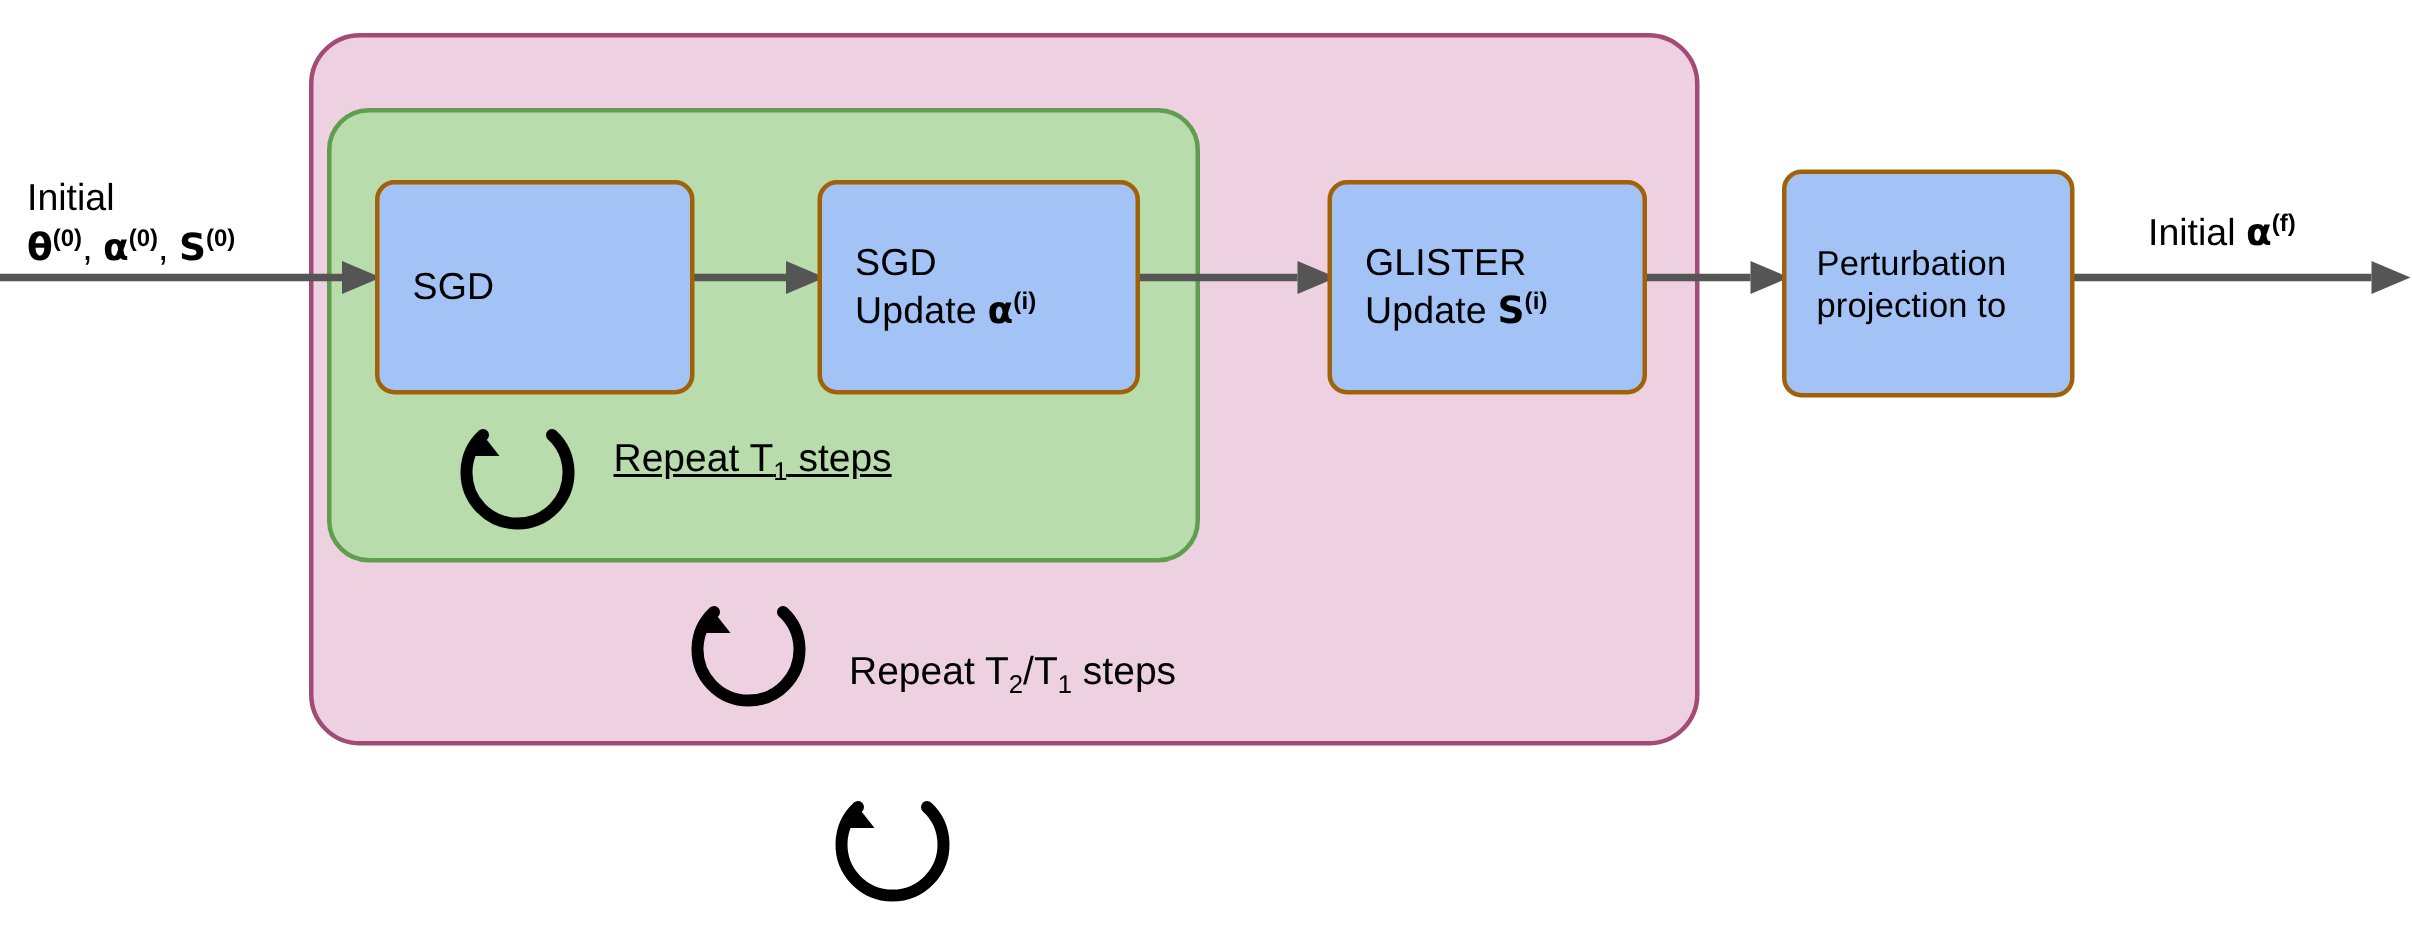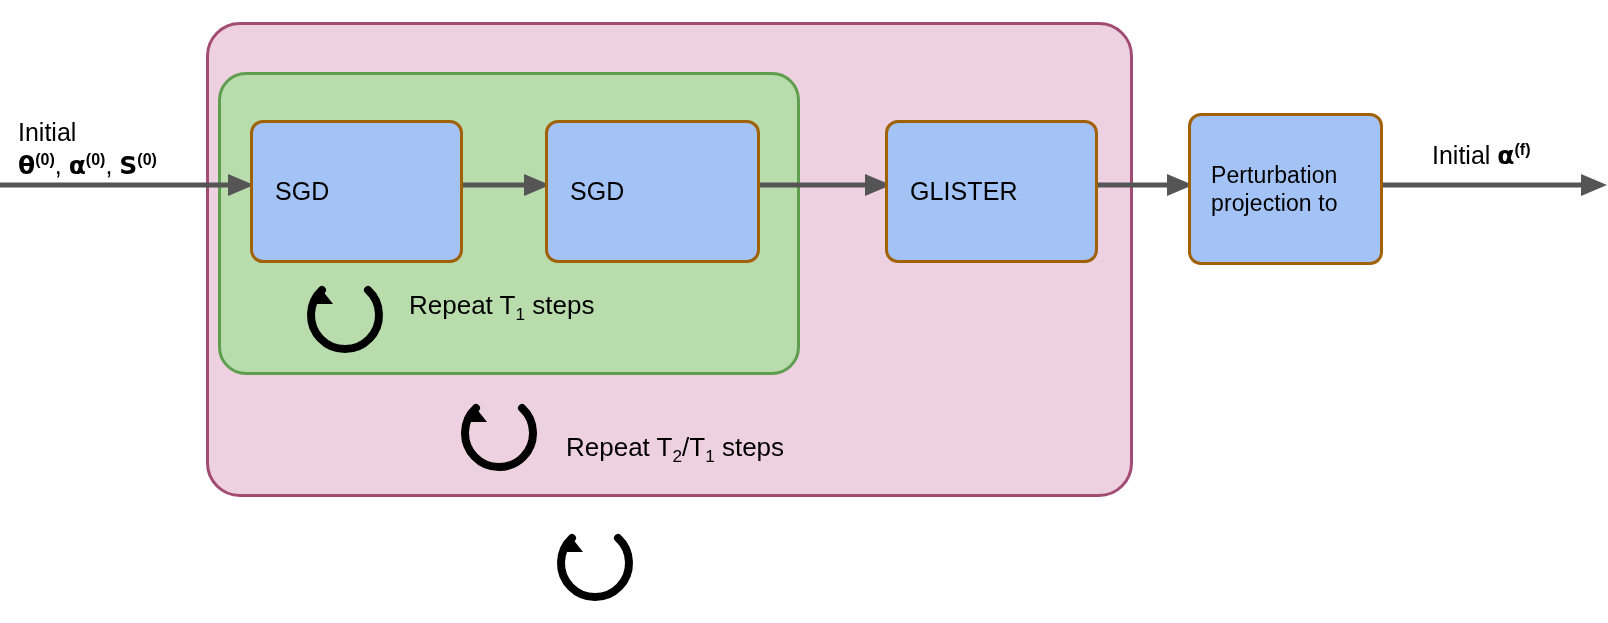--- a/index.html
+++ b/index.html
@@ -97,21 +97,21 @@
   }
   #initial-label { left: 18px; top: 116px; }
   #output-label  { left: 1432px; top: 139px; }
 
   .loop-label {
     position: absolute;
     color: #000000;
     font-size: 26px;
     white-space: nowrap;
   }
-  #loop-label-1 { left: 409px; top: 290px; }
+  #loop-label-1 { left: 409px; top: 290px; text-decoration: underline; }
   #loop-label-2 { left: 566px; top: 432px; }
   #loop-label-3 { left: 668px; top: 538px; }
 
   .loop-icon { position: absolute; }
   #loop-icon-1 { left: 296px; top: 270px; }
   #loop-icon-2 { left: 450px; top: 388px; }
   #loop-icon-3 { left: 546px; top: 518px; }
 </style>
 </head>
 <body>
@@ -158,24 +158,30 @@
     <span>Initial</span>
     <span class="sym">α</span><span class="sup">(f)</span>
   </div>
 
   <div class="node" id="node-sgd-theta">
     <div class="ln">SGD</div>
   </div>
 
   <div class="node" id="node-sgd-alpha">
     <div class="ln">SGD</div>
+    <div class="ln">
+      <span>Update </span><span class="sym">α</span><span class="sup">(i)</span>
+    </div>
   </div>
 
   <div class="node" id="node-glister">
     <div class="ln">GLISTER</div>
+    <div class="ln">
+      <span>Update </span><span class="sym">S</span><span class="sup">(i)</span>
+    </div>
   </div>
 
   <div class="node wrap" id="node-perturb">
     <div class="ln">Perturbation</div>
     <div class="ln">projection to</div>
   </div>
 
   <svg class="loop-icon" id="loop-icon-1" width="98" height="98" viewBox="0 0 98 98">
     <path d="M 26 20 A 34 34 0 1 0 72 20" fill="none" stroke="#000000" stroke-width="8" stroke-linecap="round"></path>
     <polygon points="26,20 14,34 37,34" fill="#000000"></polygon>

